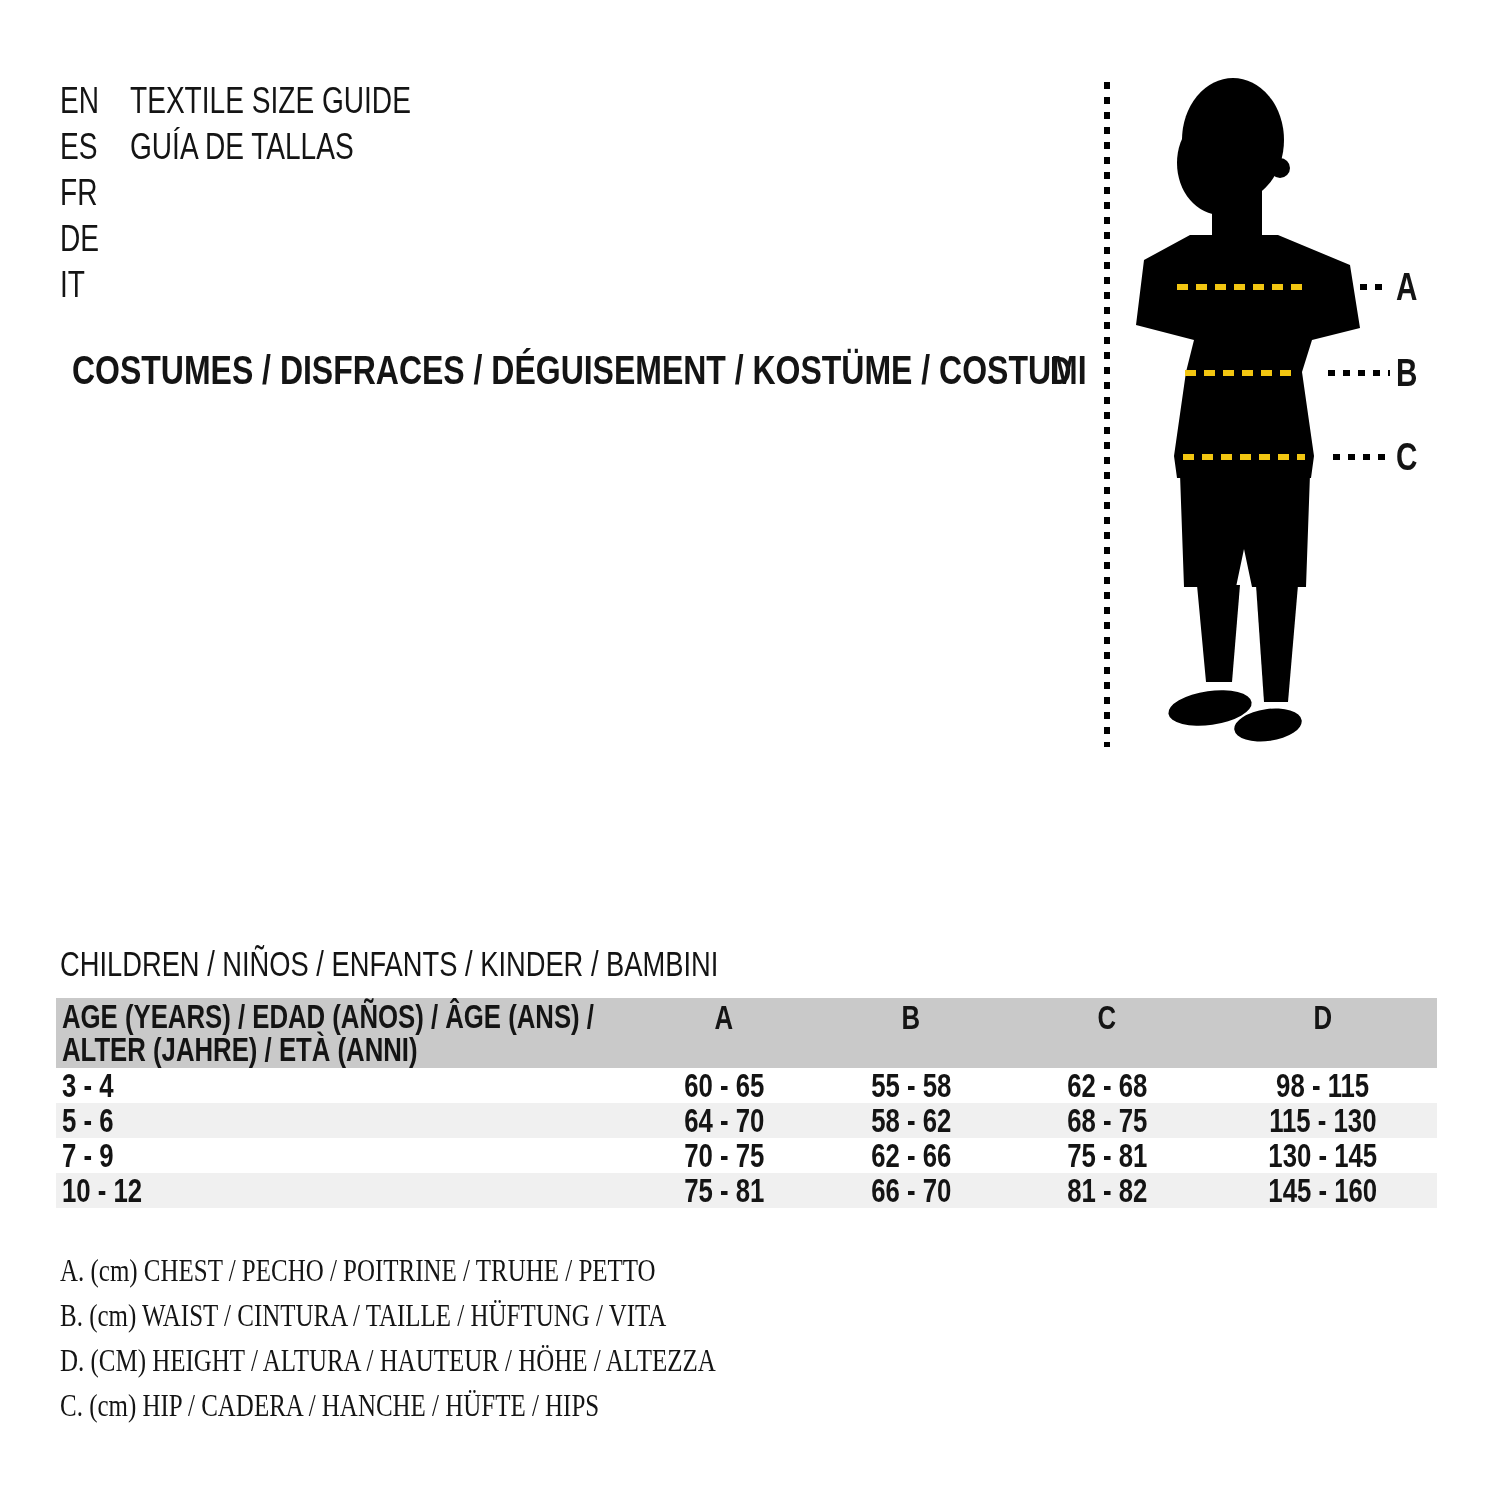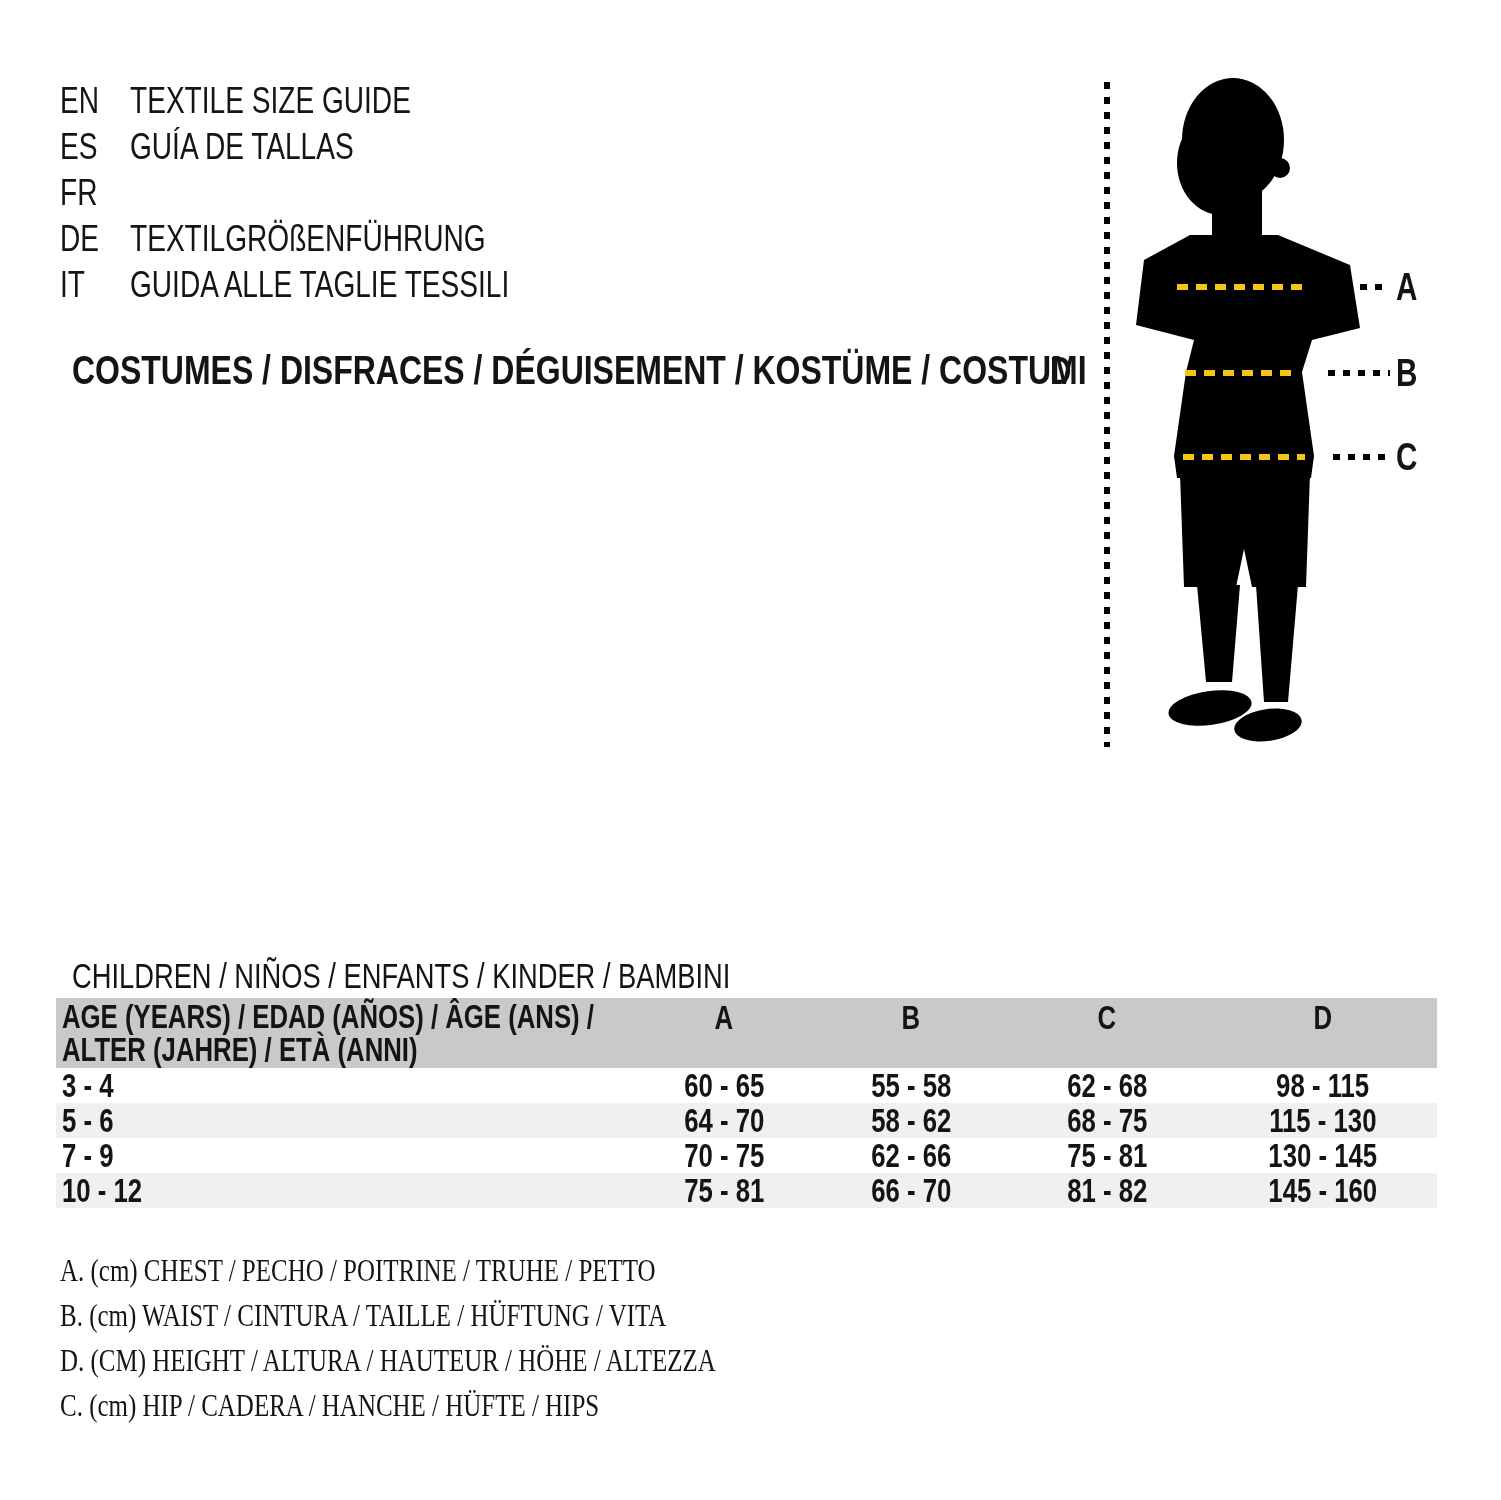--- a/index.html
+++ b/index.html
@@ -30,21 +30,21 @@
   .figure-svg .sil{fill:var(--silhouette);}
   .yellow-line{stroke:var(--accent-yellow);stroke-width:6;stroke-dasharray:11 8;fill:none;}
   .black-dash{stroke:#000;stroke-width:6;stroke-dasharray:7 8;fill:none;}
   .fig-label{position:absolute;font-size:38px;font-weight:bold;line-height:38px;}
   .fig-label-a{left:1396px;top:268px;}
   .fig-label-b{left:1396px;top:354px;}
   .fig-label-c{left:1396px;top:438px;}
   .fig-label-d{left:1050px;top:352px;}
 
   
-  .children-title{position:absolute;left:60px;top:944px;margin:12px;font-size:35px;font-weight:normal;line-height:40px;}
+  .children-title{position:absolute;left:60px;top:944px;margin:0;font-size:35px;font-weight:normal;line-height:40px;}
   .size-table{position:absolute;left:56px;top:998px;width:1381px;border-collapse:collapse;table-layout:fixed;font-size:33px;}
   .size-table th,.size-table td{padding:0;font-weight:bold;}
   .size-table thead th{background:var(--table-header-bg);height:68px;vertical-align:top;text-align:center;padding-top:2px;}
   .size-table thead th.age-col{text-align:left;}
   .age-line{display:block;line-height:33px;padding-left:6px;}
   .size-table thead .col-letter{line-height:33px;margin-top:1px;}
   .size-table tbody td{height:35px;line-height:35px;text-align:center;margin-top:32px;}
   .size-table tbody td.age{text-align:left;padding-left:6px;}
   .size-table tbody tr.alt{background:var(--table-alt-row-bg);border-radius:15px;}
 
@@ -64,25 +64,23 @@
     </div>
     <div class="lang-row">
       <span><span class="cond">ES</span></span>
       <span><span class="cond">GUÍA DE TALLAS</span></span>
     </div>
     <div class="lang-row">
       <span><span class="cond">FR</span></span>
     </div>
     <div class="lang-row">
       <span><span class="cond">DE</span></span>
-      <span><span class="cond">TEXTILGRÖßENFÜHRUNG</span></span>
     </div>
     <div class="lang-row">
       <span><span class="cond">IT</span></span>
-      <span><span class="cond">GUIDA ALLE TAGLIE TESSILI</span></span>
     </div>
   </section>
 
   <h1 class="costumes"><span class="cond">COSTUMES / DISFRACES / DÉGUISEMENT / KOSTÜME / COSTUMI</span></h1>
 
   <svg class="figure-svg" viewBox="0 0 430 710" aria-hidden="true">
 
     <line class="black-dash" x1="67" y1="22" x2="67" y2="687"></line>
 
     <g>

